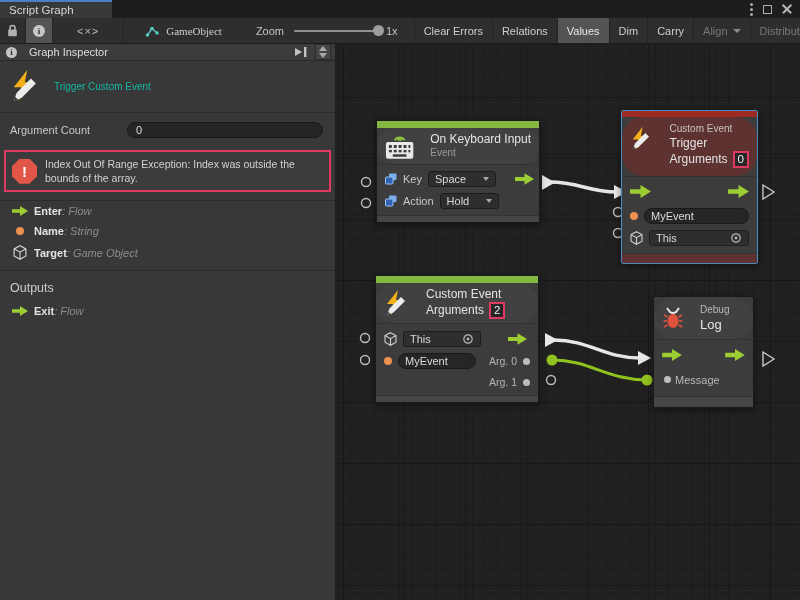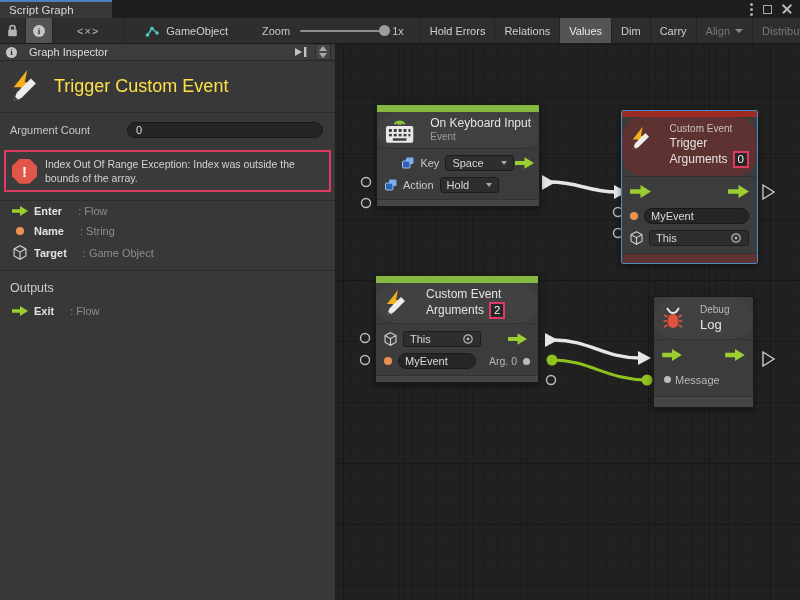--- a/index.html
+++ b/index.html
@@ -20,54 +20,54 @@
   
   .toolbar { position:absolute; left:0; top:18px; width:800px; height:26px; background:#2e2e2e; border-bottom:1px solid #1b1b1b; display:flex; align-items:stretch; overflow:hidden; }
   .tbtn { display:flex; align-items:center; justify-content:center; padding:0 9px; border-right:1px solid #232323; color:#cfcfcf; white-space:nowrap; }
   .tbtn.icon-only { padding:0 7px; }
   .tbtn.active { background:#545454; color:#e8e8e8; }
   .tbtn.disabled { color:#787878; }
   .caret-down { width:0; height:0; border-left:4px solid transparent; border-right:4px solid transparent; border-top:4px solid #8a8a8a; margin-left:5px; }
   .lock-svg,.info-badge { display:block; }
   .info-badge { width:12px; height:12px; border-radius:50%; background:#c6c6c6; color:#2e2e2e; font-weight:bold; font-size:9px; display:flex; align-items:center; justify-content:center; font-family:"Liberation Serif",serif; }
   .code-glyph { color:#bdbdbd; letter-spacing:1px; font-size:11px; }
-  .go-group { display:flex; align-items:center; gap:6px; padding:0 10px 0 20px; }
+  .go-group { display:flex; align-items:center; gap:6px; padding:0 10px 0 20px;font-family:Liberation Serif, serif; }
   .zoom-group { display:flex; align-items:center; padding:0 10px 0 24px; }
   .zoom-label { color:#c4c4c4; margin-right:10px; }
   .slider { position:relative; width:88px; height:2px; background:#8f8f8f; border-radius:1px; margin-right:4px; }
   .slider-thumb { position:absolute; right:-2px; top:-4.5px; width:11px; height:11px; border-radius:50%; background:#9d9d9d; }
   .zoom-val { color:#c4c4c4; margin:0 6px 0 0; }
   .tb-spacer { border-left:1px solid #232323; }
 
   
   .main { position:absolute; left:0; top:44px; width:800px; height:556px; display:flex; }
 
   
   .inspector { width:336px; height:556px; background:#383838; border-right:1px solid #1f1f1f; position:relative; }
   .insp-header { height:17px; background:#3c3c3c; border-bottom:1px solid #292929; display:flex; align-items:center; padding:0 4px 0 6px; }
   .insp-header .title { margin-left:12px; color:#dedede; font-size:11px; }
   .insp-header .right { margin-left:auto; display:flex; align-items:center; gap:4px; }
   .dock-btn { display:flex; align-items:center; padding:1px 3px; }
   .spinner { display:flex; flex-direction:column; gap:2px; padding:1px 3px; background:#464646; border:1px solid #2c2c2c; }
   .spin-up { width:0;height:0;border-left:4px solid transparent;border-right:4px solid transparent;border-bottom:5px solid #a8a8a8; }
   .spin-down { width:0;height:0;border-left:4px solid transparent;border-right:4px solid transparent;border-top:5px solid #a8a8a8; }
   .insp-title-block { display:flex; align-items:center; gap:12px; padding:9px 10px 10px 10px; }
-  .insp-title { font-size:18px; color:#fde047; }
+  .insp-title { font-size:10px; color:#14b8a6; }
   .divider { height:1px; background:#2c2c2c; }
   .arg-row { display:flex; align-items:center; padding:9px 12px 10px 10px; }
   .arg-label { color:#c9c9c9; }
   .arg-input { margin-left:auto; width:196px; height:16px; background:#252525; border:1px solid #1a1a1a; border-radius:8px; color:#dcdcdc; display:flex; align-items:center; padding:0 8px; }
   .error-box { margin:2px 4px 8px 4px; border:2px solid #e03a62; background:#3b3b3b; display:flex; align-items:center; gap:8px; padding:5px 6px; }
   .octagon { width:25px; height:25px; flex:0 0 25px; background:#e25549; clip-path:polygon(30% 0%,70% 0%,100% 30%,100% 70%,70% 100%,30% 100%,0% 70%,0% 30%); color:#fff; font-weight:bold; font-size:15px; display:flex; align-items:center; justify-content:center; }
   .error-text { color:#d2d2d2; font-size:10.5px; line-height:1.35; }
   .section-title { padding:10px 10px 6px 10px; font-size:12.5px; color:#cdcdcd; }
   .port-row { display:flex; align-items:center; padding:4px 10px 4px 8px; }
   .port-ic { width:24px; display:flex; align-items:center; justify-content:center; }
   .port-name { color:#e2e2e2; font-weight:bold; margin-left:2px; }
-  .port-meta { color:#8d8d8d; margin-left:16px; }
+  .port-meta { color:#8d8d8d; margin-left:0;font-style:italic; }
   .dot-orange { width:8px; height:8px; border-radius:50%; background:#ee9150; }
   .dot-gray { width:7px; height:7px; border-radius:50%; background:#bdbdbd; }
   .sect-gap { margin-top:6px; }
 
   
   .canvas { position:relative; width:464px; height:556px; background-color:#212121;
     background-image:
       linear-gradient(to right,#181818 1px,transparent 1px),
       linear-gradient(to bottom,#181818 1px,transparent 1px),
       linear-gradient(to right,#1c1c1c 1px,transparent 1px),
@@ -136,21 +136,21 @@
     </div>
     <div class="zoom-group">
       <span class="zoom-label">Zoom</span>
       <div class="slider">
         <div class="slider-thumb"></div>
       </div>
       <span class="zoom-val">1x</span>
     </div>
     <div class="tb-spacer"></div>
     <div class="tbtn">
-        <span>Hold Errors</span>
+        <span>Clear Errors</span>
       </div>
     <div class="tbtn">
         <span>Relations</span>
       </div>
     <div class="tbtn active">
         <span>Values</span>
       </div>
     <div class="tbtn">
         <span>Dim</span>
       </div>
@@ -281,21 +281,21 @@
           <circle cx="282" cy="189" r="4.5" fill="#212121" stroke="#bdbdbd" stroke-width="1.4"></circle>
           <circle cx="29" cy="294" r="4.5" fill="#212121" stroke="#bdbdbd" stroke-width="1.4"></circle>
           <circle cx="29" cy="316" r="4.5" fill="#212121" stroke="#bdbdbd" stroke-width="1.4"></circle>
           <circle cx="215" cy="336" r="4.5" fill="#212121" stroke="#bdbdbd" stroke-width="1.4"></circle>
         </g>
 
         <polygon points="427,141 438,148 427,155" fill="none" stroke="#c8c8c8" stroke-width="1.4"></polygon>
         <polygon points="427,308 438,315 427,322" fill="none" stroke="#c8c8c8" stroke-width="1.4"></polygon>
       </svg>
 
-      <div class="node" style="left:40px; top:60px; width:164px;">
+      <div class="node" style="left:40px; top:76px; width:164px;">
         <div class="nbar"></div>
         <div class="nhdr">
           <svg width="30" height="28" viewBox="0 0 30 28">
             <path d="M10 8 a6 6 0 0 1 10 0" fill="none" stroke="#8bc63f" stroke-width="2.2"></path>
             <path d="M13 8 a3 3 0 0 1 4 0" fill="none" stroke="#8bc63f" stroke-width="2.2"></path>
             <rect x="1" y="10" width="28" height="17" rx="2" fill="#e8e8e8"></rect>
             <g fill="#3a3a3a">
               <rect x="4" y="13" width="3" height="3"></rect>
                 <rect x="9" y="13" width="3" height="3"></rect>
                 <rect x="14" y="13" width="3" height="3"></rect>
@@ -308,21 +308,21 @@
                 <rect x="24" y="18" width="2" height="2.5"></rect>
               <rect x="8" y="22.5" width="14" height="2.5"></rect>
             </g>
           </svg>
           <div class="tline">
             <div class="ntitle">On Keyboard Input</div>
             <div class="nsub">Event</div>
           </div>
         </div>
         <div class="nbody">
-          <div class="nrow" style="height:22px;justify-content:center;">
+          <div class="nrow" style="height:22px;">
             <svg width="12" height="12" viewBox="0 0 12 12">
               <rect x="4" y="0.5" width="7.5" height="6.5" rx="1" fill="#78aef0"></rect>
               <rect x="0.5" y="4" width="7.5" height="7" rx="1" fill="#2f62b5" stroke="#9cc1f2" stroke-width="1"></rect>
             </svg>
             <span style="color:#c9c9c9;">Key</span>
             <span class="nselect">
               <span>Space</span>
               <span class="sel-caret"></span>
             </span>
             <span class="flow-out-abs">
@@ -433,20 +433,24 @@
                   <path d="M0 3.5 H9 V0 L18 5.5 L9 11 V7.5 H0 Z" fill="#9ccd32"></path>
                 </svg>
             </span>
           </div>
           <div class="nrow" style="height:22px; padding:0 2px;">
             <span class="dot-orange"></span>
             <span class="nfield" style="width:78px;"><span>MyEvent</span></span>
             <span class="arg-lbl" style="margin-left:auto;">Arg. 0</span>
             <span class="dot-gray"></span>
           </div>
+          <div class="nrow" style="height:20px; padding:0 2px;">
+            <span class="arg-lbl" style="margin-left:auto;">Arg. 1</span>
+            <span class="dot-gray"></span>
+          </div>
         </div>
         <div class="nftr" style="height:7px;"></div>
       </div>
 
       <div class="node" style="left:317px; top:252px; width:101px;">
         <div class="nhdr" style="padding:7px 8px 6px 8px;">
           <svg width="22" height="24" viewBox="0 0 22 24">
             <path d="M5 2 L8 6 Q11 8 14 6 L17 2" fill="none" stroke="#e8e8e8" stroke-width="2"></path>
             <ellipse cx="11" cy="15" rx="5.5" ry="7" fill="#e0523c"></ellipse>
             <g stroke="#e0523c" stroke-width="1.6">

